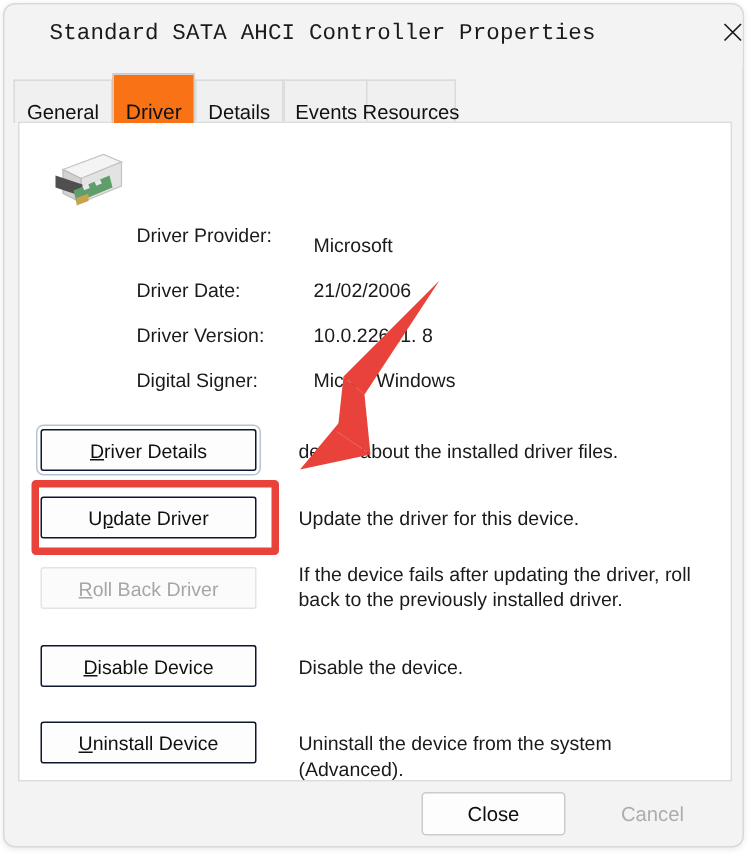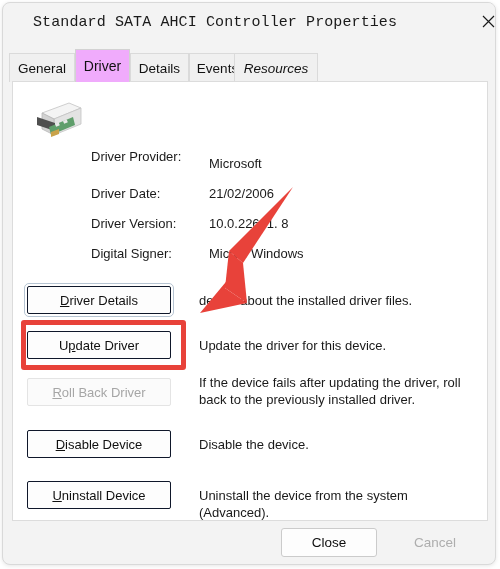--- a/index.html
+++ b/index.html
@@ -69,33 +69,33 @@
     height: 35px;
   }
   .tab {
     position: absolute;
     top: 6px;
     height: 29px;
     box-sizing: border-box;
     font-size: 13.5px;
     color: #111111;
     display: flex;
-    align-items: center;
+    align-items: flex-end;
     justify-content: center;
     padding: 0 4px;
     background: #f0f0f0;
     border: 1px solid #dadada;
     border-bottom: none;
     cursor: default;
     white-space: nowrap;
   }
   .tab.active {
     top: 2px;
     height: 33px;
-    background: #f0abfc;
+    background: #f97316;
     border-color: #d2d2d2;
     z-index: 3;
     font-size: 14px;
   }
 
   
   #content {
     position: absolute;
     left: 9px;
     top: 78px;
@@ -260,21 +260,21 @@
     </div>
     <div class="tab active" style="left:72px;width:55px;">
       <span>Driver</span>
     </div>
     <div class="tab" style="left:127px;width:59px;">
       <span>Details</span>
     </div>
     <div class="tab" style="left:186px;width:57px;">
       <span>Events</span>
     </div>
-    <div class="tab" style="left:231px;width:84px;font-style:italic;">
+    <div class="tab" style="left:241px;width:60px;">
       <span>Resources</span>
     </div>
   </div>
 
   <div id="content">
 
     <div id="device-icon">
       <svg width="56" height="44" viewBox="0 0 56 44">
         <polygon points="13,16 40,6 52,11 25,22" fill="#f4f4f4" stroke="#c3c3c3" stroke-width="0.8"></polygon>
         <polygon points="25,22 52,11 52,27 25,38" fill="#e3e3e3" stroke="#c3c3c3" stroke-width="0.8"></polygon>

